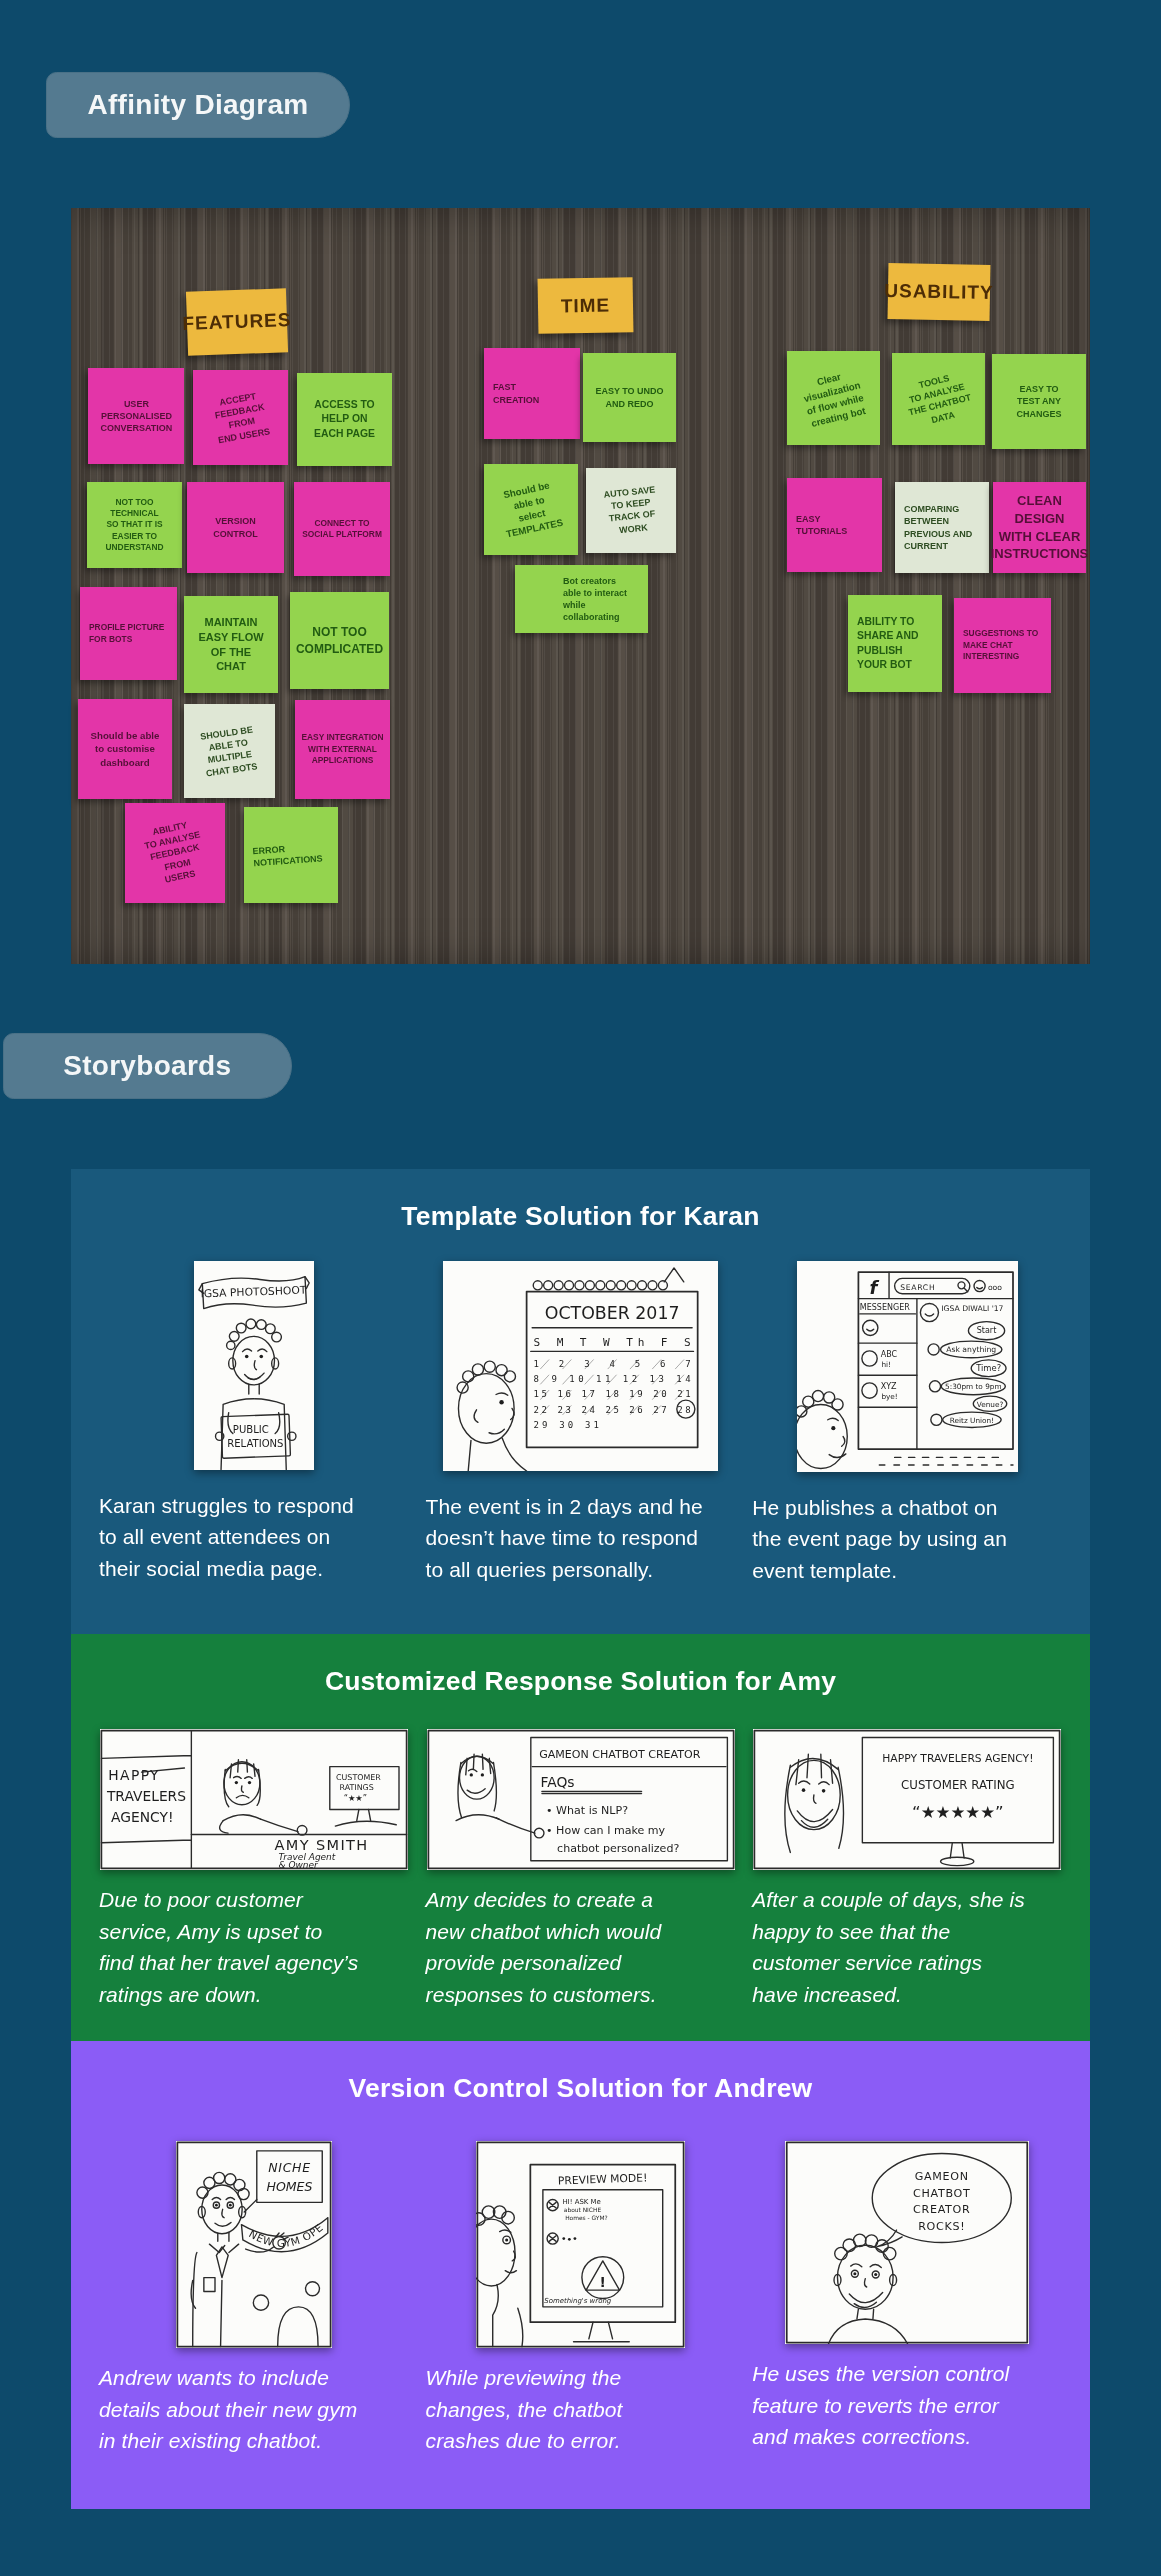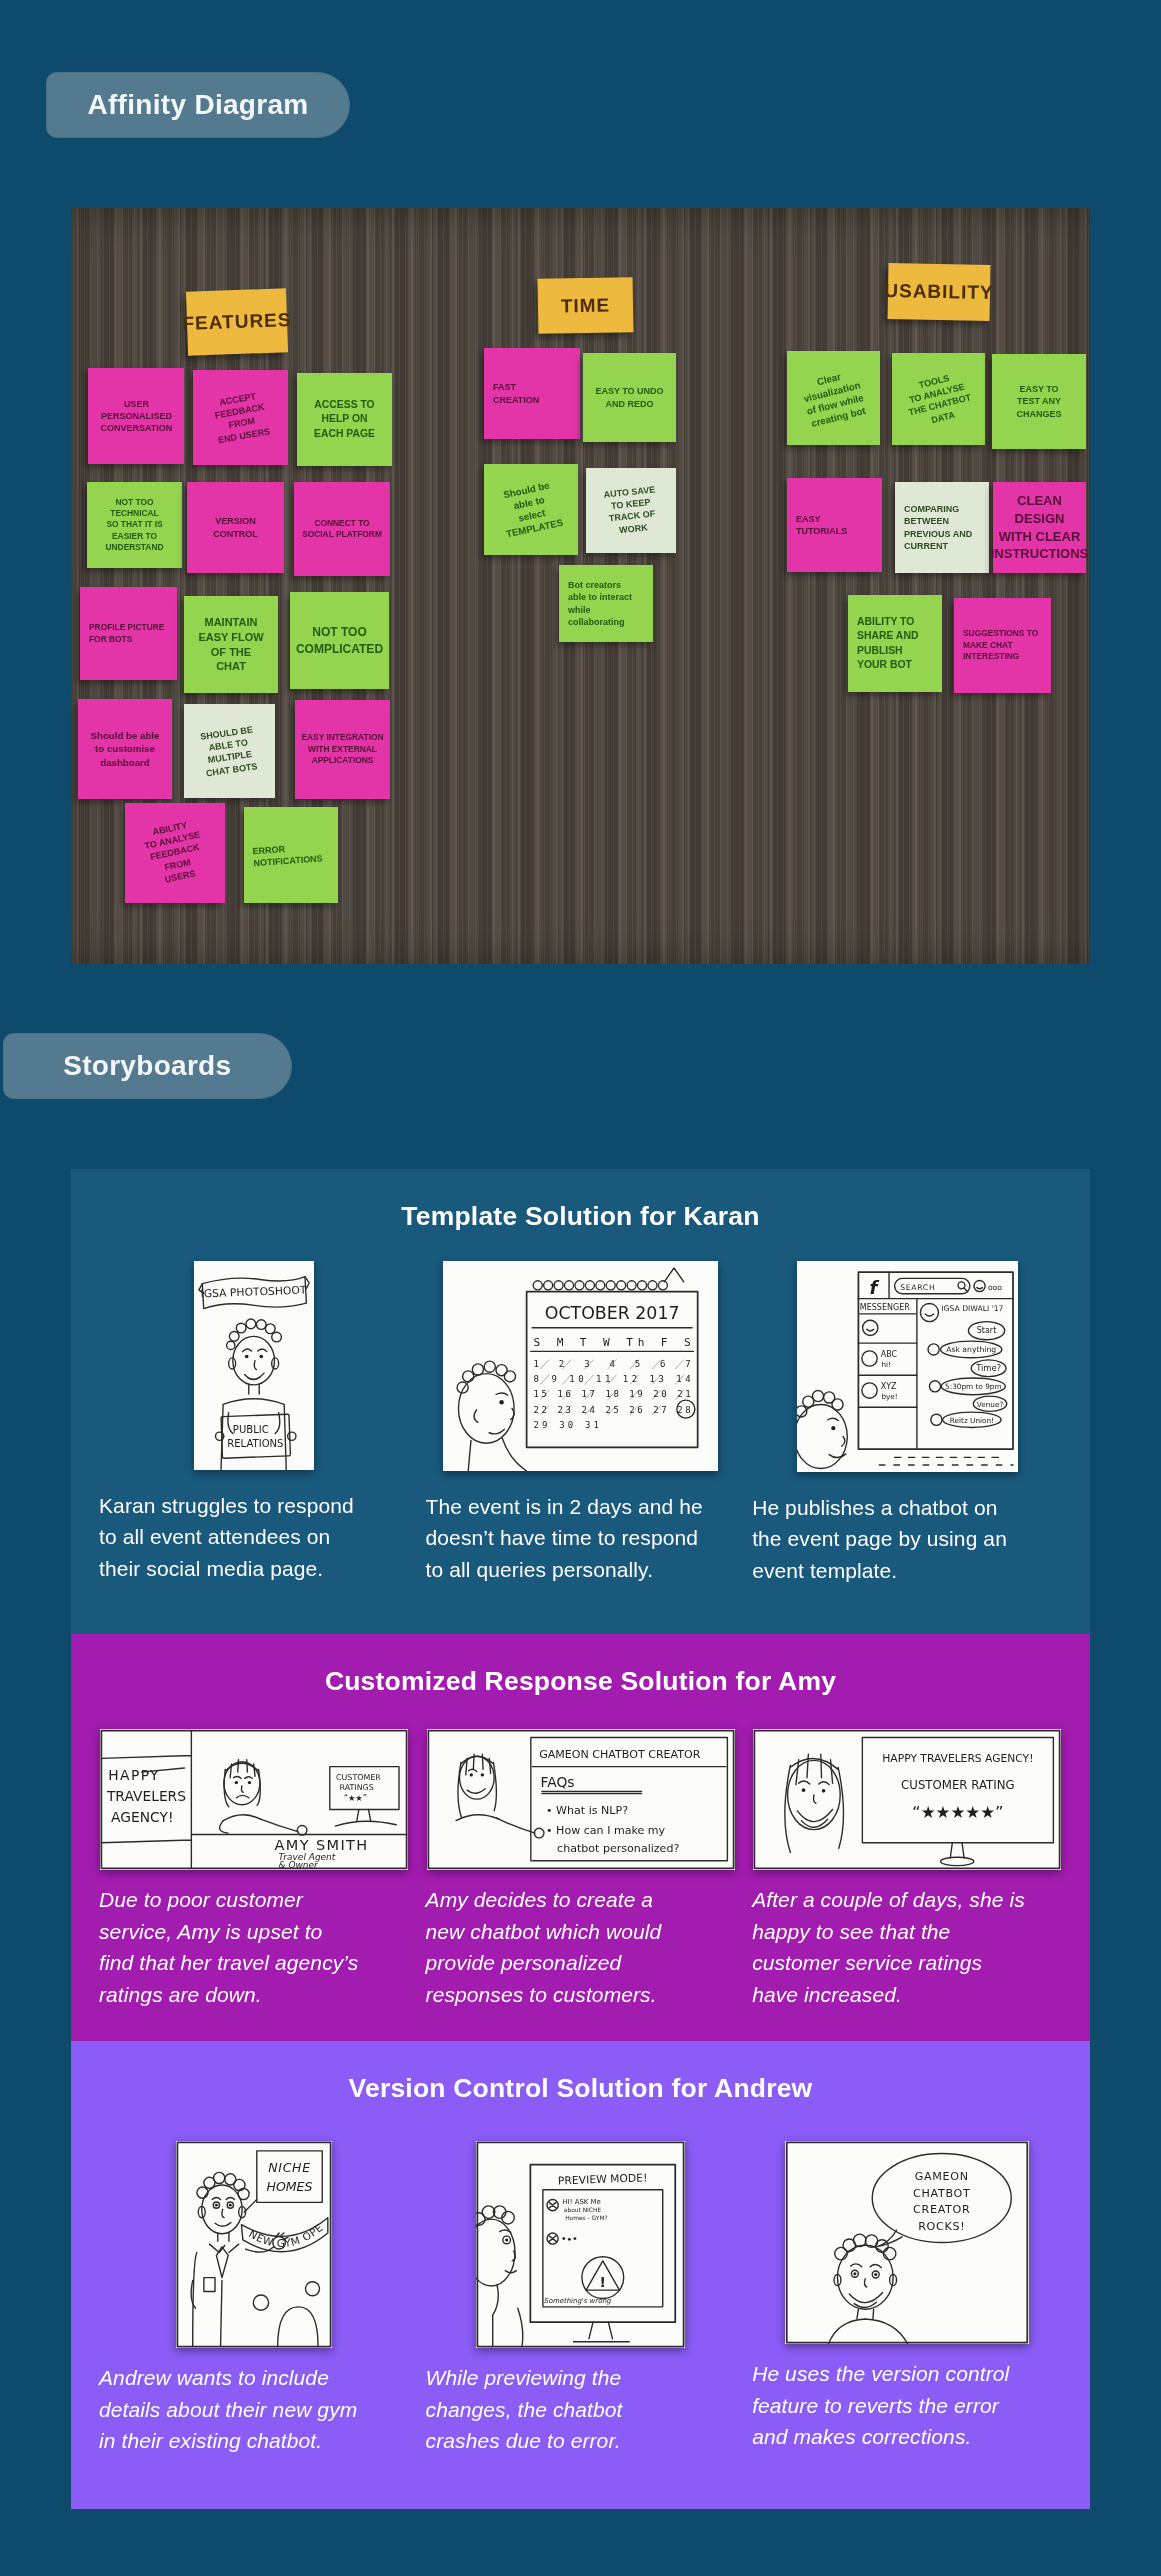--- a/index.html
+++ b/index.html
@@ -28,21 +28,21 @@
   .note.left span{padding-left:9px;}
   .note.pink{background:#e335a8;color:#551038;}
   .note.green{background:#94d44e;color:#225c12;}
   .note.pale{background:#dfe7d5;color:#2e4d22;}
   .note.header{background:#edb93e;color:#4d2d06;}
   .note.header span{font-size:19px;letter-spacing:1px;font-weight:700;}
   
   .cards{width:1019px;margin:70px auto 0;}
   .card{width:1019px;box-sizing:border-box;padding:0 28px;overflow:hidden;}
   .card.karan{height:465px;background:#19597c;}
-  .card.amy{height:407px;background:#a21caf;}
+  .card.amy{height:407px;background:#15803d;}
   .card.andrew{height:468px;background:#8b5cf6;}
   .card h2{margin:0;padding-top:31px;text-align:center;color:#fff;font-size:26.5px;
            line-height:33px;font-weight:600;letter-spacing:0.2px;}
   .row{display:grid;grid-template-columns:repeat(3,1fr);gap:16.7px;}
   .card.karan .row{margin-top:28px;}
   .card.amy .row{margin-top:31px;}
   .card.andrew .row{margin-top:36px;}
   .cell{display:flex;flex-direction:column;align-items:center;}
   .panel{background:#fcfcfa;box-shadow:0 2.8px 8.4px rgba(0,0,0,.4);display:flex;}
   .panel svg{width:100%;height:100%;display:block;}
@@ -156,21 +156,21 @@
 able to
 select
 TEMPLATES</span>
       </div>
       <div class="note pale" style="left: 515px; top: 260px; width: 90px; height: 85px;">
         <span style="transform: rotate(-6deg);">AUTO SAVE
 TO KEEP
 TRACK OF
 WORK</span>
       </div>
-      <div class="note green left" style="left: 488px; top: 357px; width: 94px; height: 77px;">
+      <div class="note green left" style="left: 444px; top: 357px; width: 94px; height: 68px; padding-left: 39px;">
         <span style="font-size: 9px;">Bot creators
 able to interact
 while collaborating</span>
       </div>
       <div class="note green" style="left: 716px; top: 143px; width: 93px; height: 94px;">
         <span style="transform: rotate(-14deg); font-size: 9.7px;">Clear
 visualization
 of flow while
 creating bot</span>
       </div>

